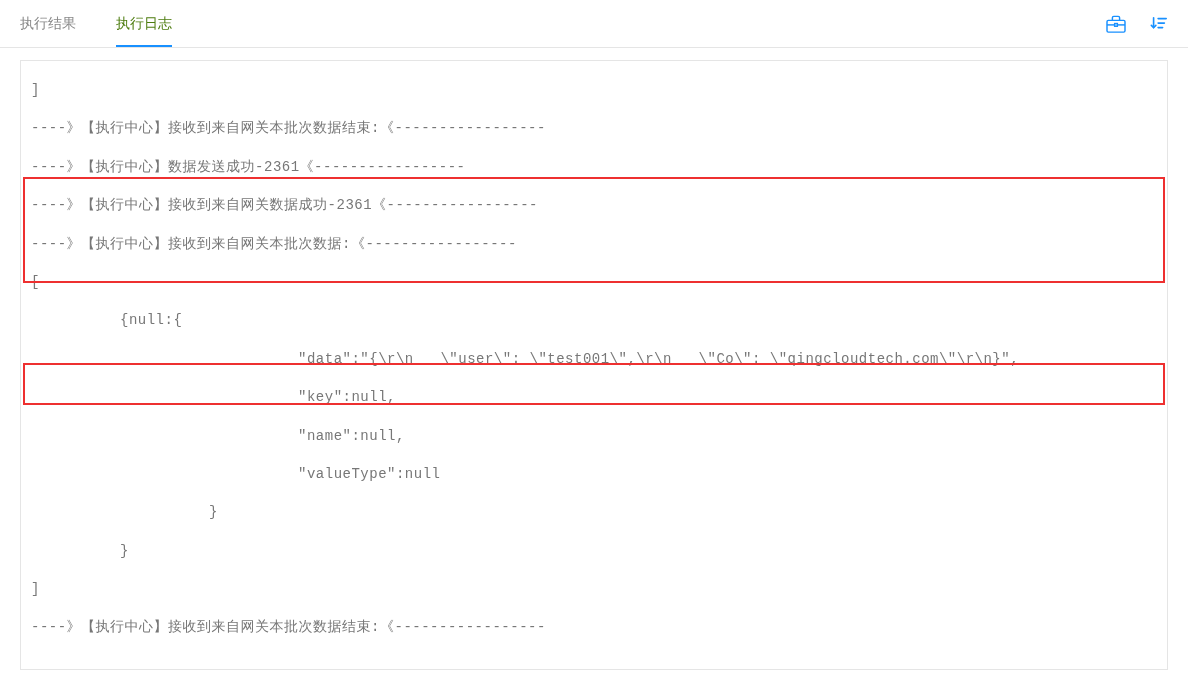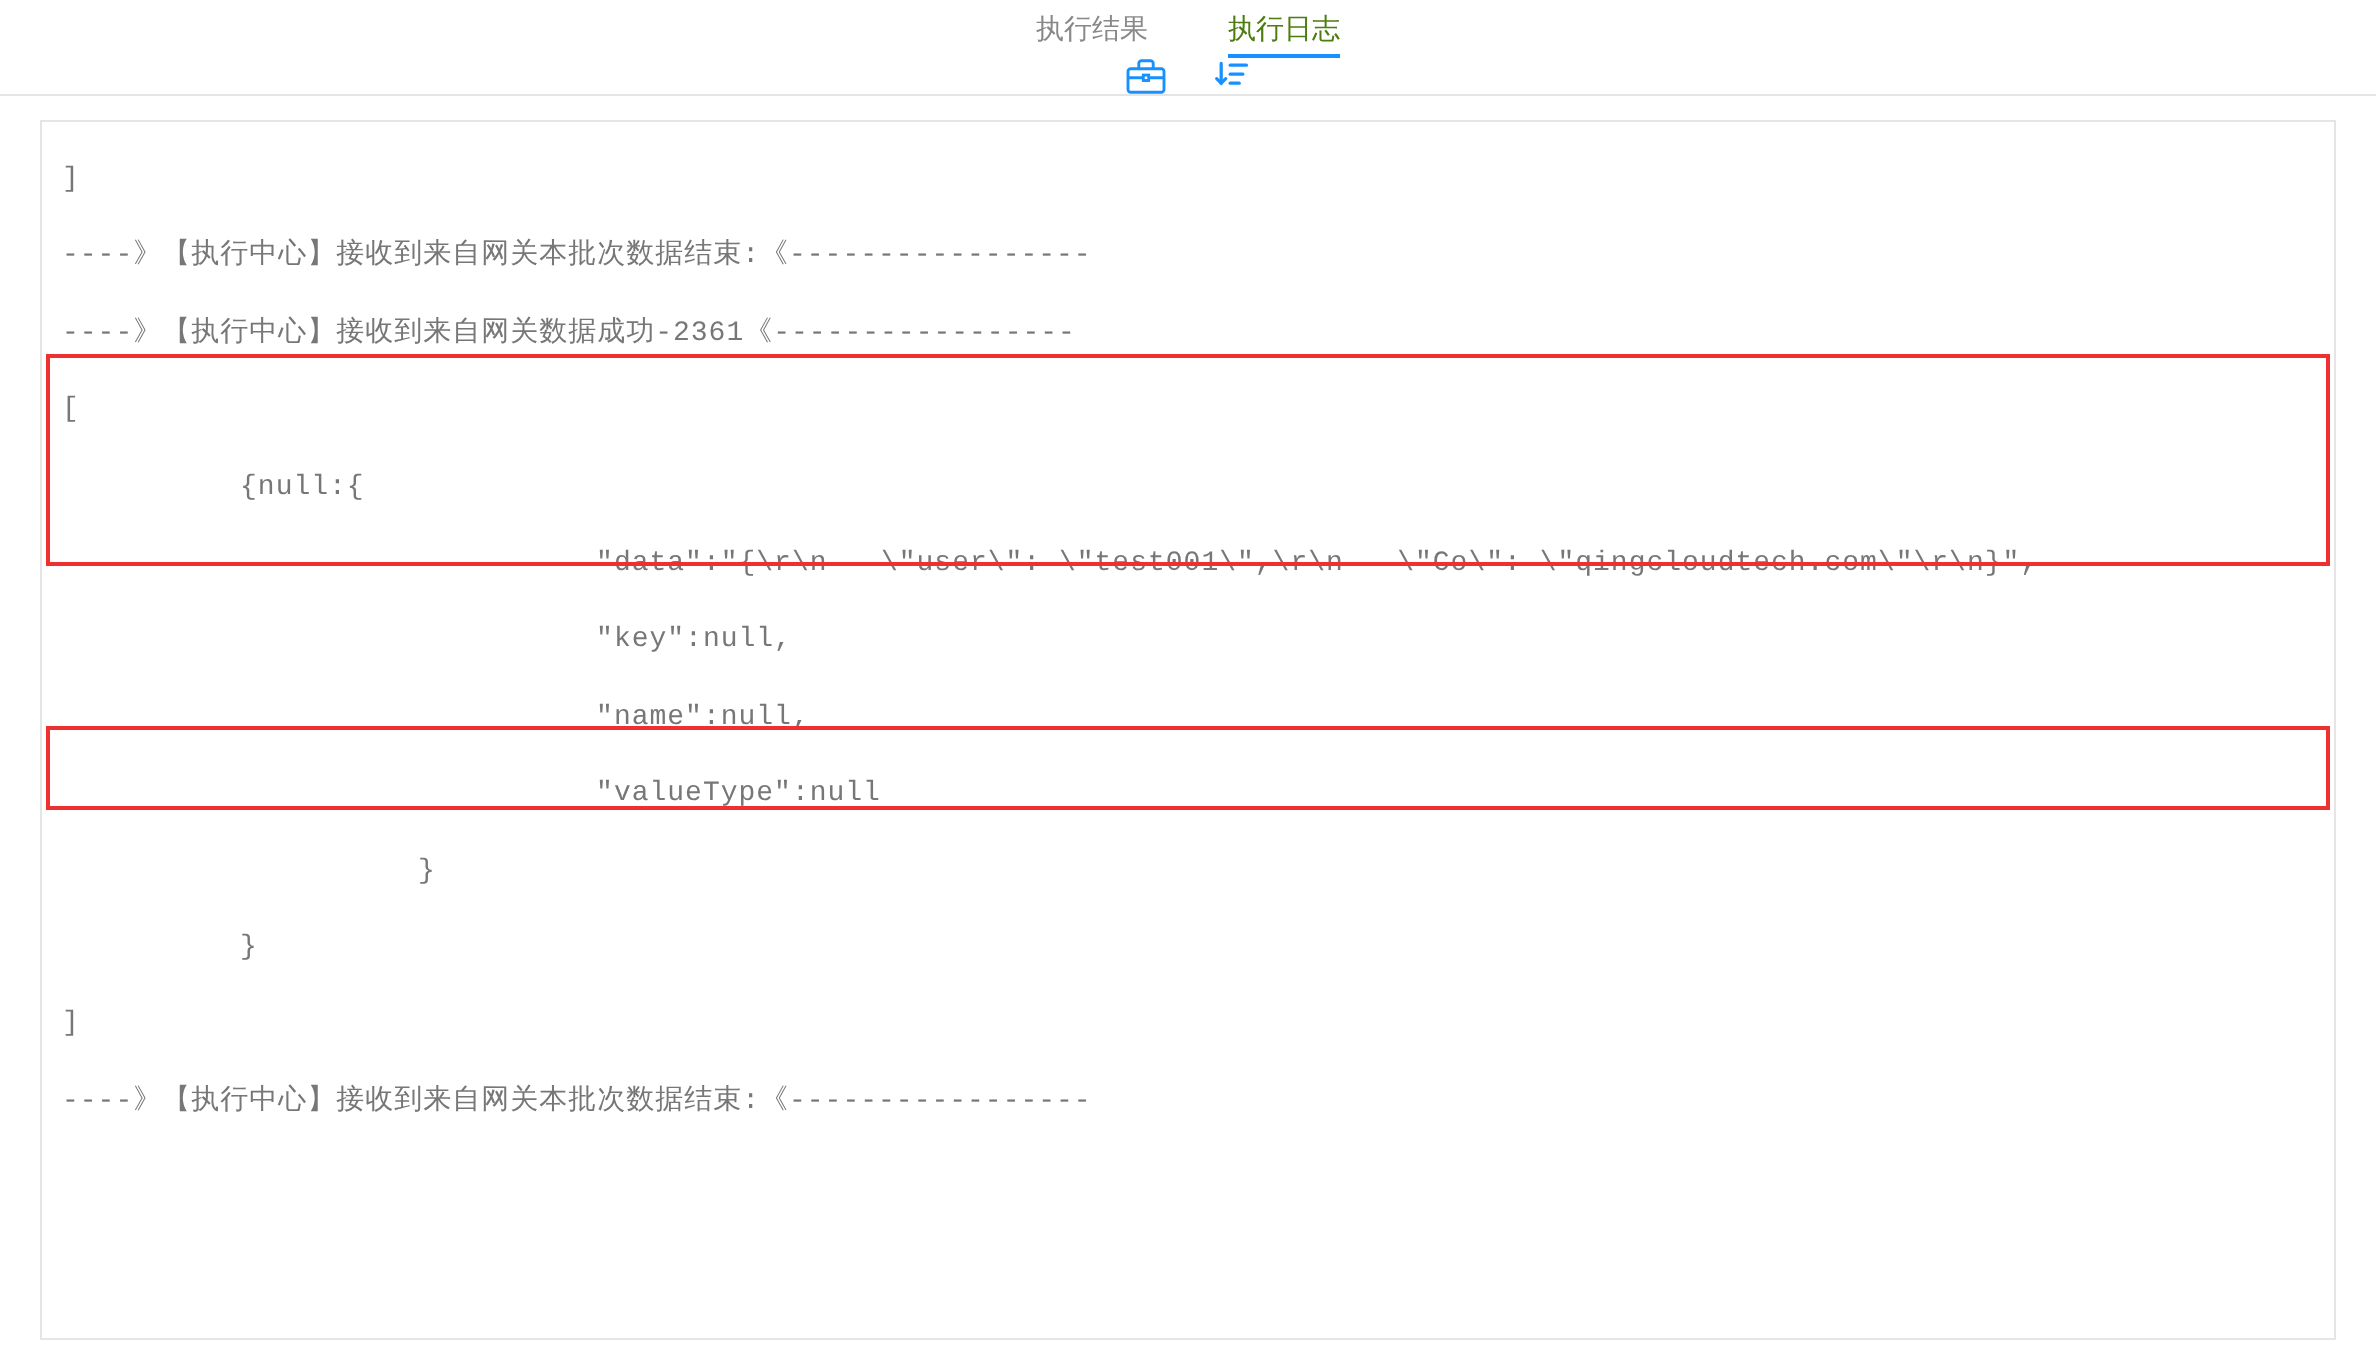--- a/index.html
+++ b/index.html
@@ -10,21 +10,20 @@
       height: 681px;
       overflow: hidden;
     }
     .header {
       display: flex;
       align-items: center;
       justify-content: space-between;
       height: 48px;
       border-bottom: 1px solid #e5e5e5;
       padding: 0 20px;
-      flex-direction: column;
     }
     .tabs {
       display: flex;
       gap: 40px;
       height: 100%;
     }
     .tab {
       display: flex;
       align-items: center;
       font-size: 14px;
@@ -109,21 +108,23 @@
         <path d="M9 9 h7"></path>
         <path d="M9 14 h5"></path>
       </svg>
     </div>
   </div>
 </div>
 
 <div class="log-container">
   <div class="log-line">]</div>
   <div class="log-line">----》【执行中心】接收到来自网关本批次数据结束:《-----------------</div>
+  <div class="log-line">----》【执行中心】数据发送成功-2361《-----------------</div>
   <div class="log-line">----》【执行中心】接收到来自网关数据成功-2361《-----------------</div>
+  <div class="log-line">----》【执行中心】接收到来自网关本批次数据:《-----------------</div>
   <div class="log-line">[</div>
   <div class="log-line">          {null:{</div>
   <div class="log-line">                              "data":"{\r\n   \"user\": \"test001\",\r\n   \"Co\": \"qingcloudtech.com\"\r\n}",</div>
   <div class="log-line">                              "key":null,</div>
   <div class="log-line">                              "name":null,</div>
   <div class="log-line">                              "valueType":null</div>
   <div class="log-line">                    }</div>
   <div class="log-line">          }</div>
   <div class="log-line">]</div>
   <div class="log-line">----》【执行中心】接收到来自网关本批次数据结束:《-----------------</div>

